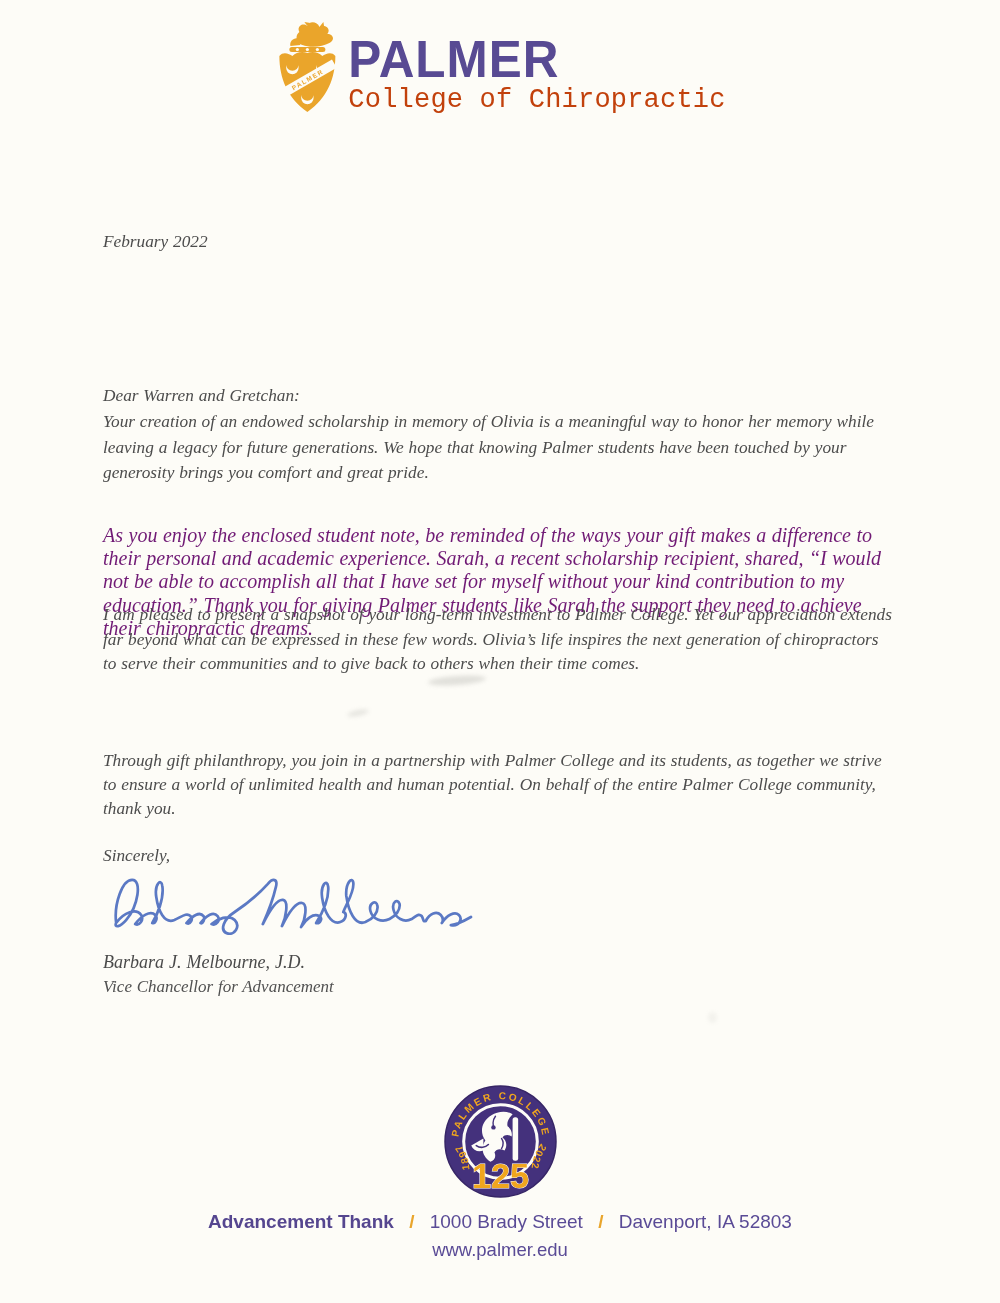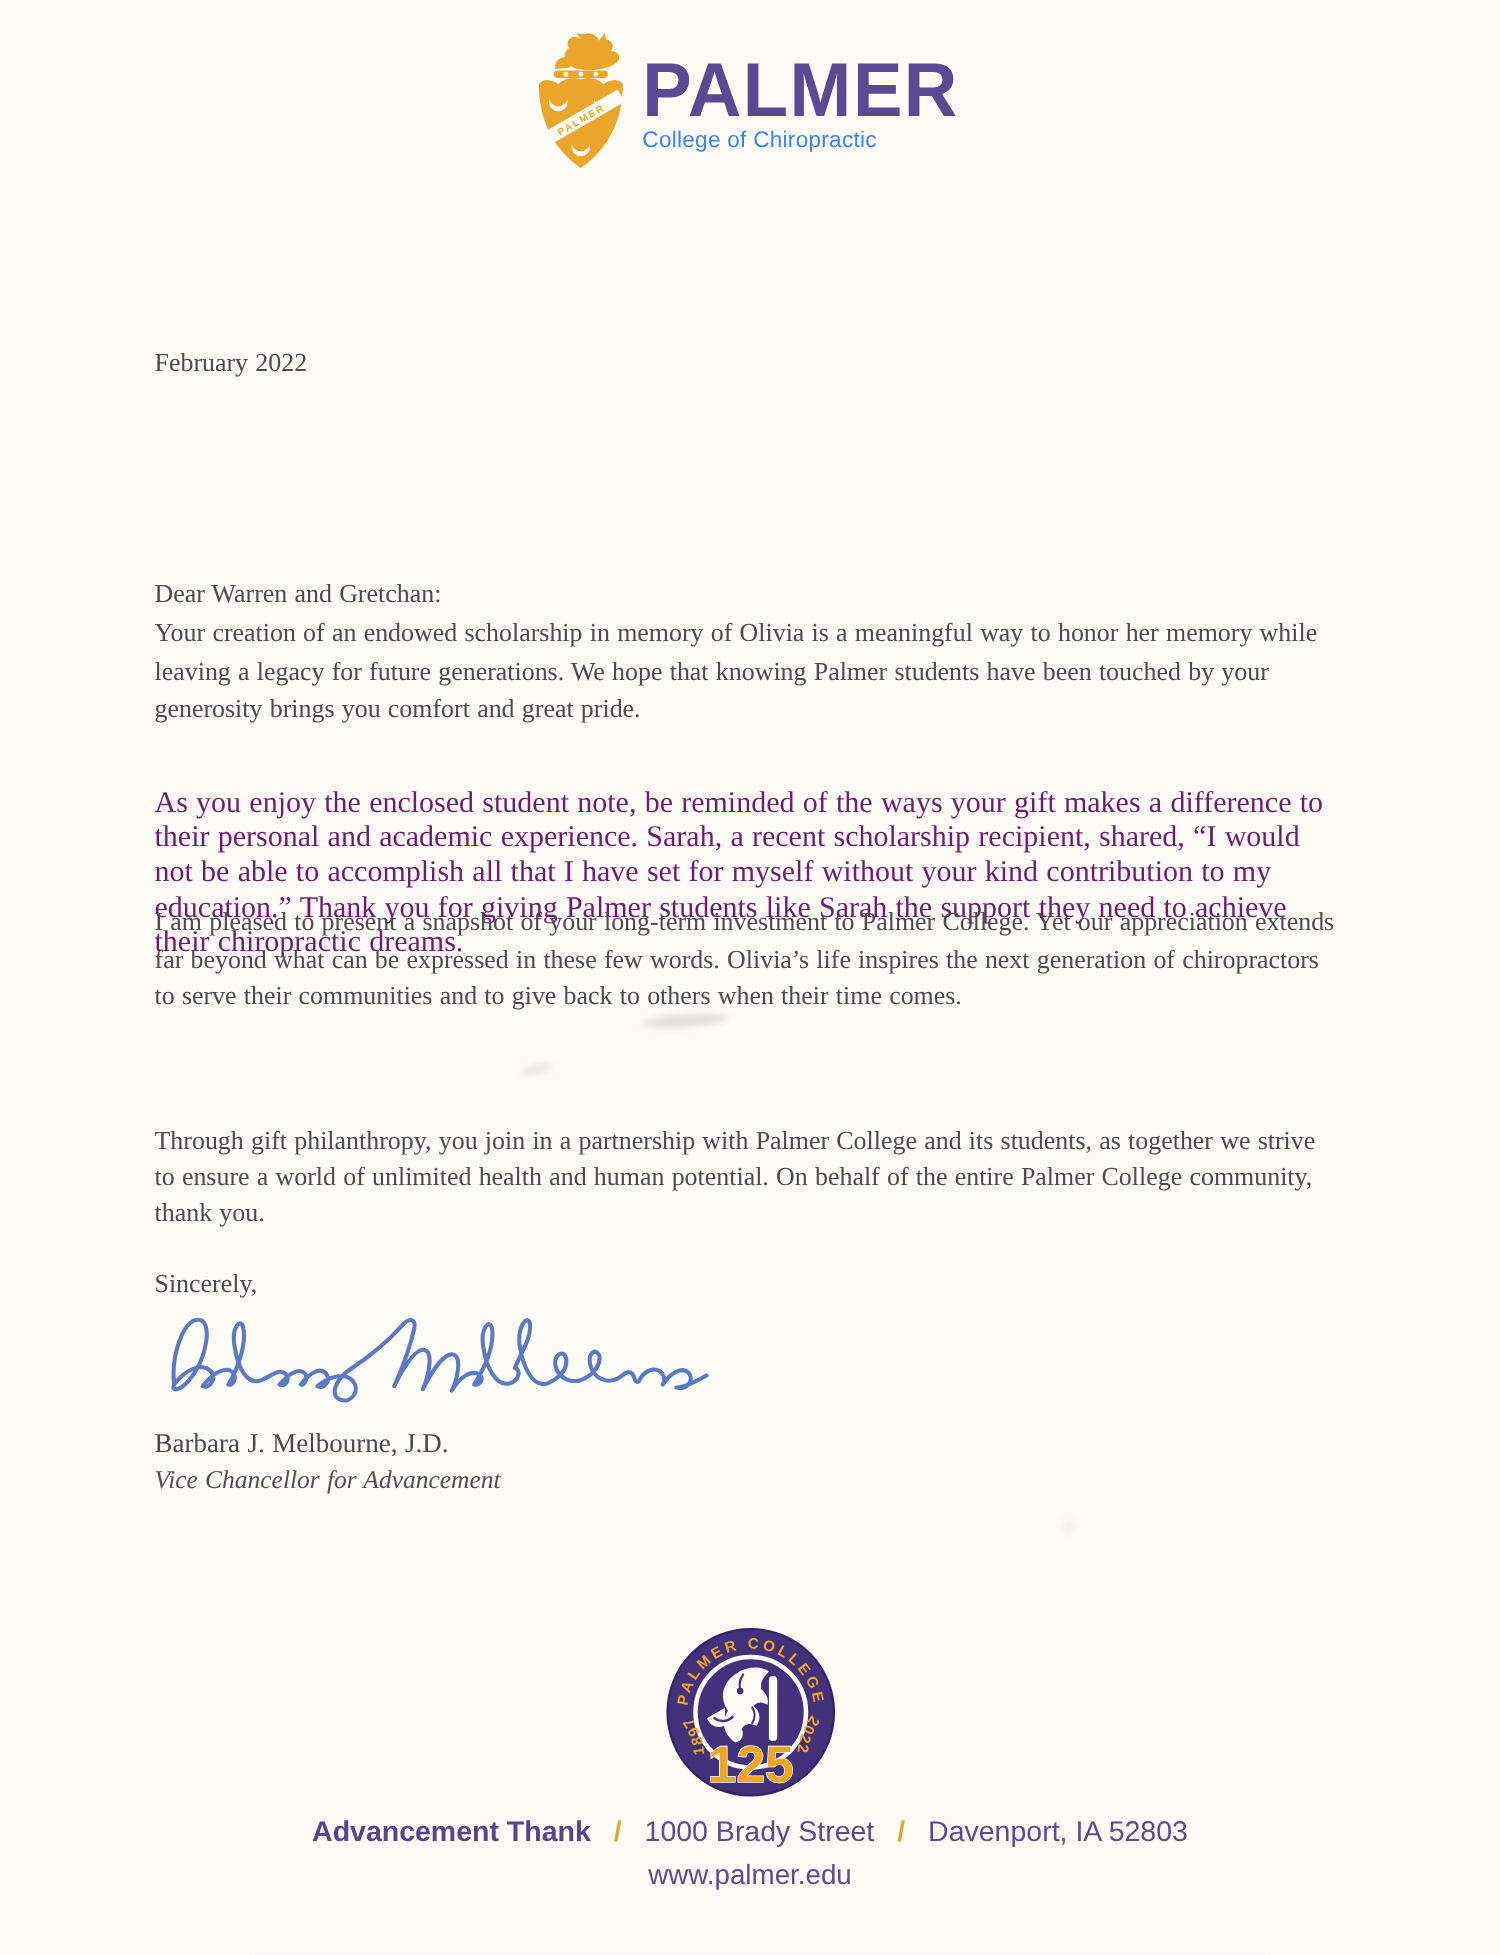--- a/index.html
+++ b/index.html
@@ -29,35 +29,36 @@
     font-family: "Liberation Sans", sans-serif;
     font-weight: 700;
     font-size: 51px;
     line-height: 48px;
     letter-spacing: 1px;
     color: #584a93;
     transform: scaleX(0.97);
     transform-origin: left;
   }
   .org-subtitle {
-    font-family: Liberation Sans, sans-serif;
+    font-family: Liberation Mono, monospace;
     font-weight: 400;
-    font-size: 15px;
+    font-size: 27px;
     letter-spacing: 0.2px;
-    color: #3b82f6;
+    color: #c2410c;
     margin-top: 1px;
   }
 
   
   .abs { position: absolute; left: 103px; width: 792px; }
   .bodytext {
     font-size: 17.3px;
     line-height: 25.6px;
     color: #4c4c4c;
     word-spacing: 0.5px;
+    font-style: italic;
   }
   .date          { top: 229px; }
   .recipient     { top: 275px; line-height: 26.2px; }
   .salutation    { top: 383px; }
   .p1            { top: 409px; }
   .p2            { top: 524px; font-size: 20px; line-height: 23.2px; color: #701a75; }
   .p3            { top: 603px; line-height: 24.6px; }
   .p4            { top: 749px; line-height: 24.2px; }
   .closing       { top: 843px; }
   .signer-name   { top: 950px; font-size: 18px; color: #4a4a4a; }

